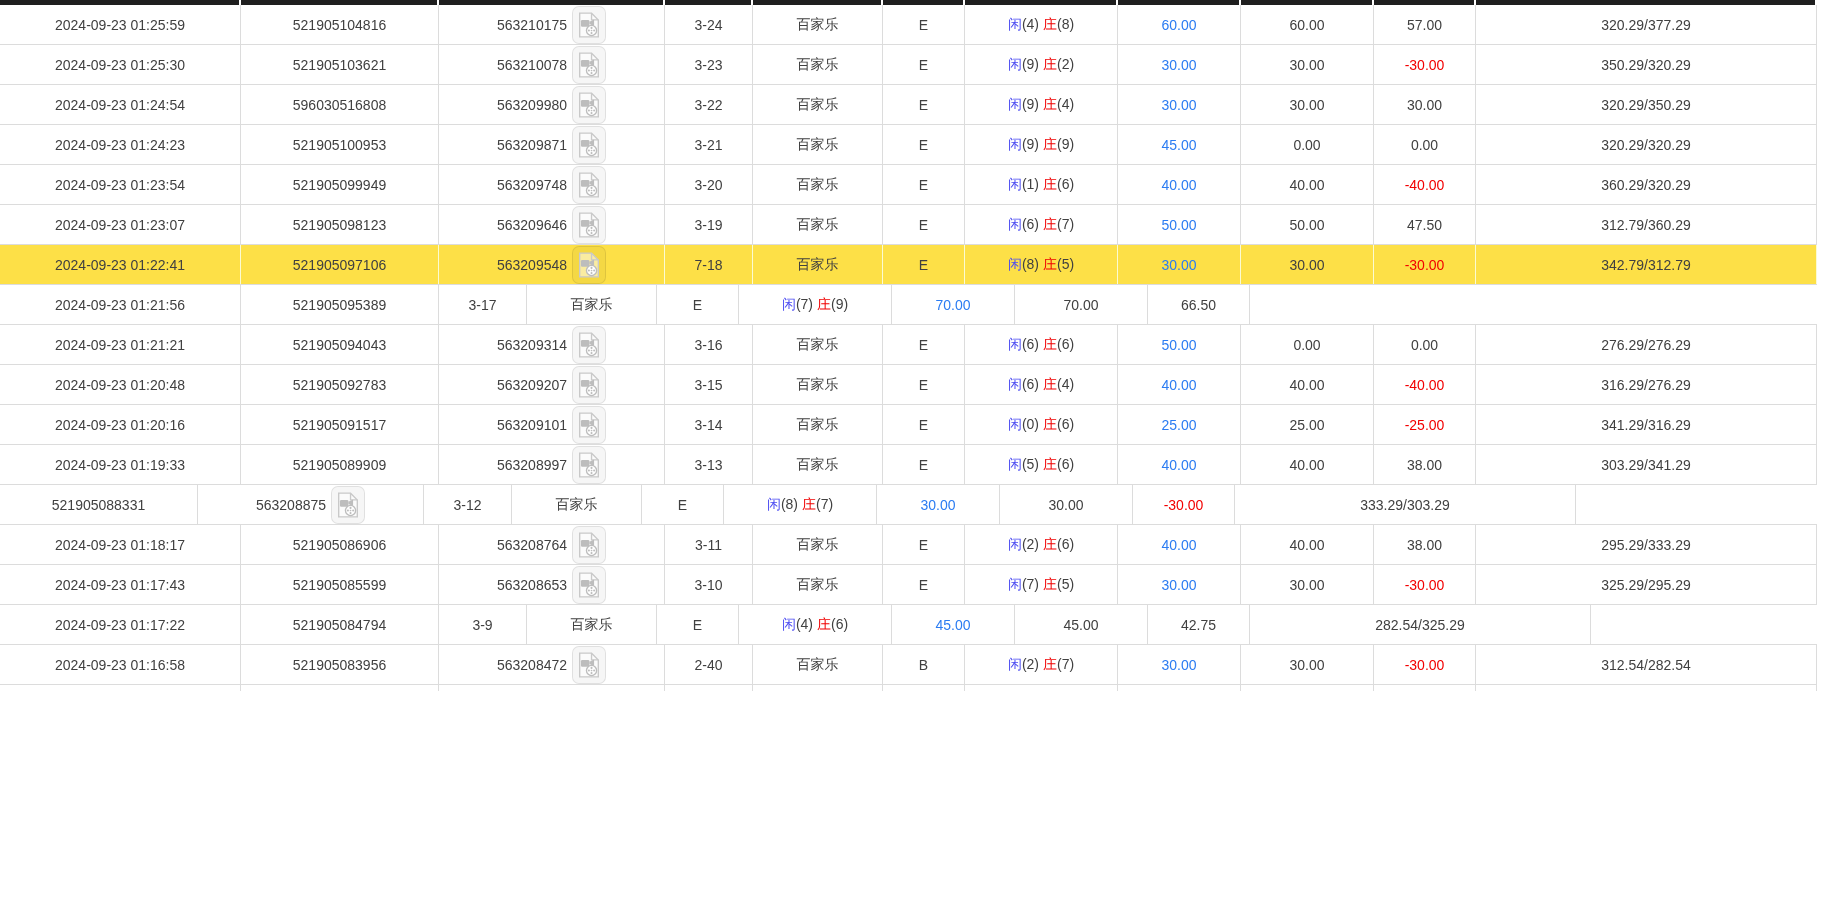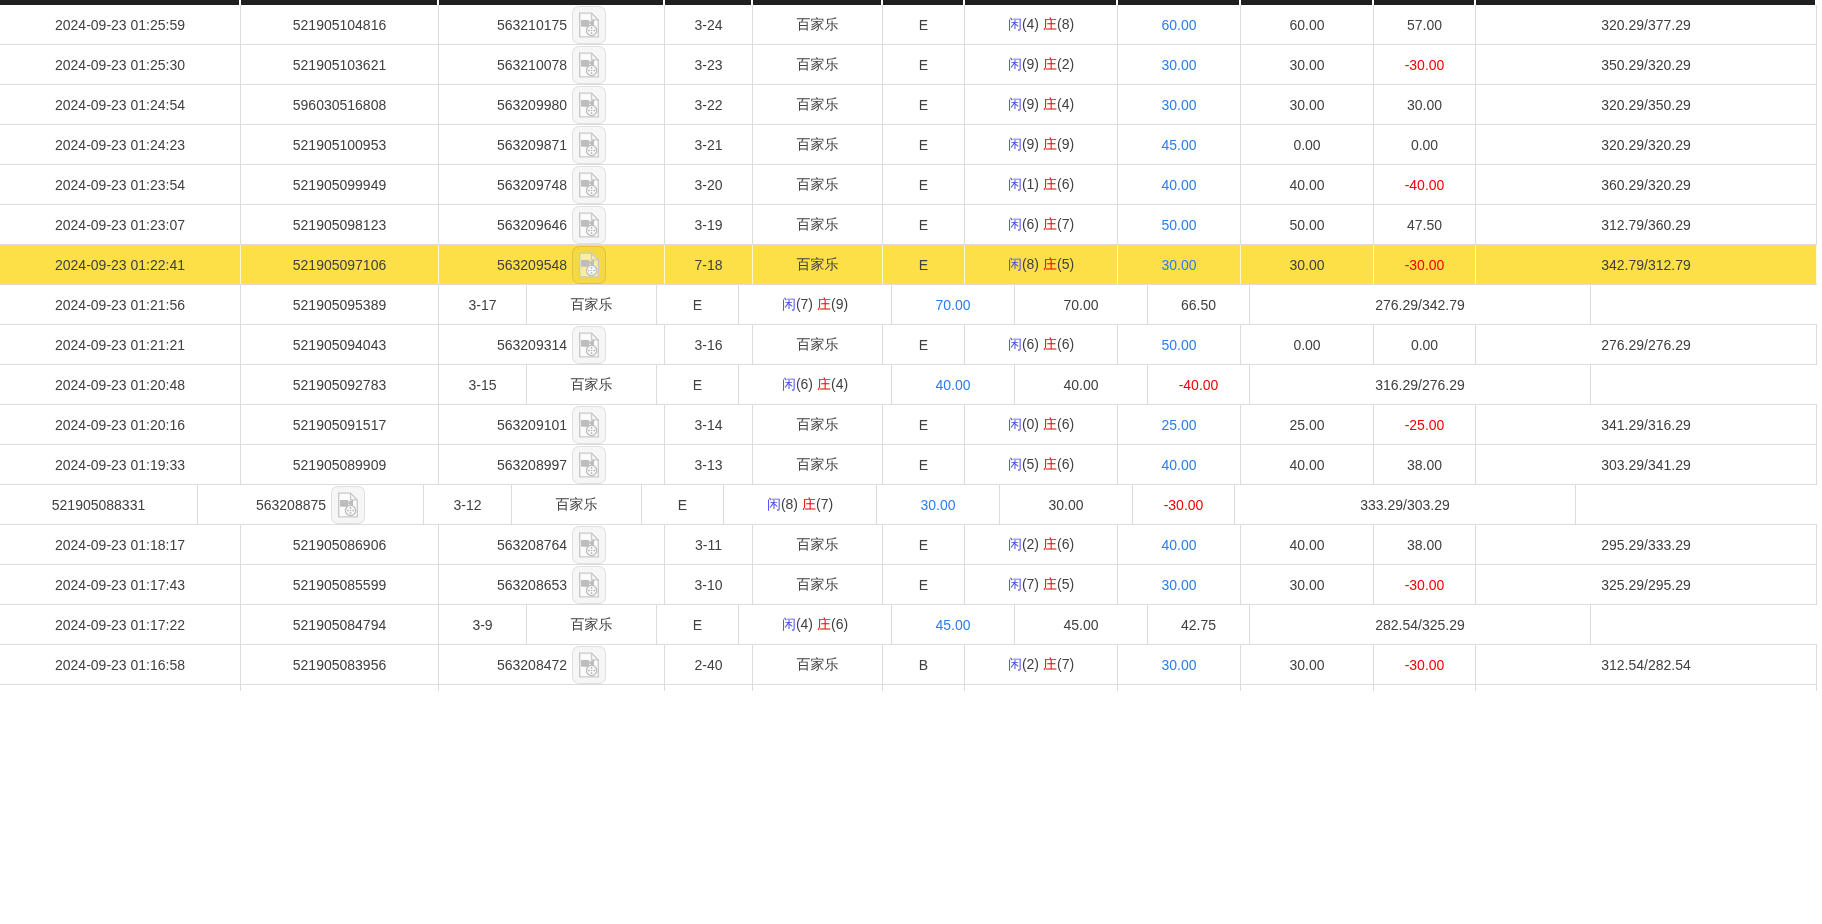--- a/index.html
+++ b/index.html
@@ -361,21 +361,20 @@
             <span>(7)</span>
           </span>
       <span class="result-part">
             <span class="banker-label">庄</span>
             <span>(9)</span>
           </span>
     </div>
     <div class="cell c8 bet-amt">70.00</div>
     <div class="cell c9">70.00</div>
     <div class="cell c10">66.50</div>
-    <div class="cell c11">276.29/342.79</div>
   </div>
       <div class="row">
     <div class="cell c1">2024-09-23 01:21:21</div>
     <div class="cell c2">521905094043</div>
     <div class="cell c3">
       <span>563209314</span>
       <button class="vbtn" type="button">
         <svg width="22" height="26" viewBox="0 0 26 30">
           <path d="M2 1 h14 l8 8 v20 h-22 z" fill="#ffffff" fill-opacity="0.5" stroke="#c9c9c9" stroke-width="1.6"></path>
           <path d="M16 1 v8 h8" fill="none" stroke="#c9c9c9" stroke-width="1.6"></path>
@@ -404,20 +403,37 @@
           </span>
     </div>
     <div class="cell c8 bet-amt">50.00</div>
     <div class="cell c9">0.00</div>
     <div class="cell c10">0.00</div>
     <div class="cell c11">276.29/276.29</div>
   </div>
       <div class="row">
     <div class="cell c1">2024-09-23 01:20:48</div>
     <div class="cell c2">521905092783</div>
+    <div class="cell c3">
+      <span>563209207</span>
+      <button class="vbtn" type="button">
+        <svg width="22" height="26" viewBox="0 0 26 30">
+          <path d="M2 1 h14 l8 8 v20 h-22 z" fill="#ffffff" fill-opacity="0.5" stroke="#c9c9c9" stroke-width="1.6"></path>
+          <path d="M16 1 v8 h8" fill="none" stroke="#c9c9c9" stroke-width="1.6"></path>
+          <rect x="3.5" y="9" width="10" height="8" rx="1.5" fill="#bdbdbd"></rect>
+          <path d="M13.5 11.2 l5.5 -2.8 v8.2 l-5.5 -2.8 z" fill="#bdbdbd"></path>
+          <circle cx="16" cy="21.5" r="6" fill="#ffffff" stroke="#bdbdbd" stroke-width="1.6"></circle>
+          <circle cx="16" cy="18.4" r="1.2" fill="#bdbdbd"></circle>
+          <circle cx="12.9" cy="21.5" r="1.2" fill="#bdbdbd"></circle>
+          <circle cx="16" cy="24.6" r="1.2" fill="#bdbdbd"></circle>
+          <circle cx="19.1" cy="21.5" r="1.2" fill="#bdbdbd"></circle>
+          <circle cx="16" cy="21.5" r="1" fill="#bdbdbd"></circle>
+        </svg>
+      </button>
+    </div>
     <div class="cell c4">3-15</div>
     <div class="cell c5">百家乐</div>
     <div class="cell c6">E</div>
     <div class="cell c7">
       <span class="result-part">
             <span class="player-label">闲</span>
             <span>(6)</span>
           </span>
       <span class="result-part">
             <span class="banker-label">庄</span>

